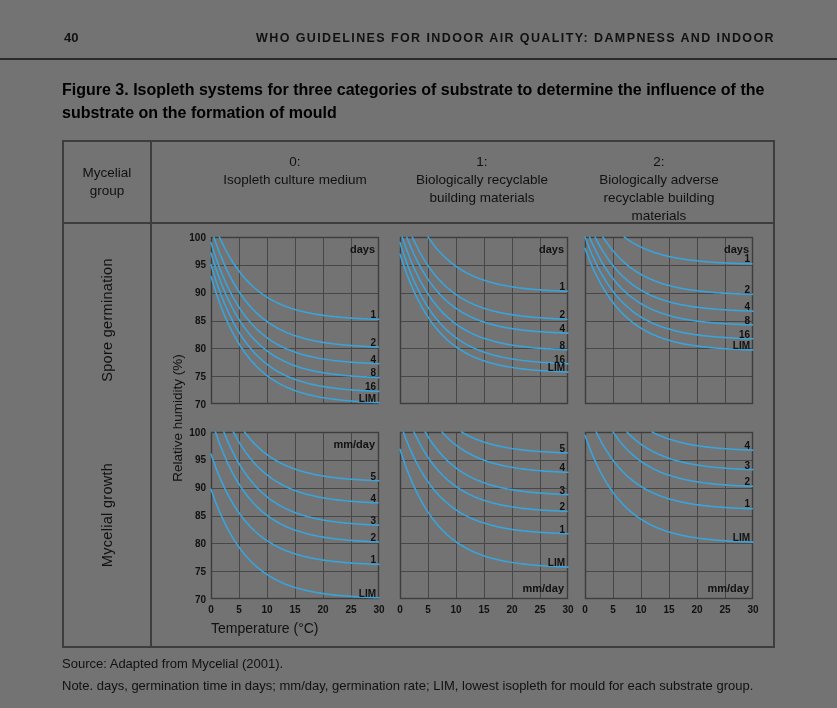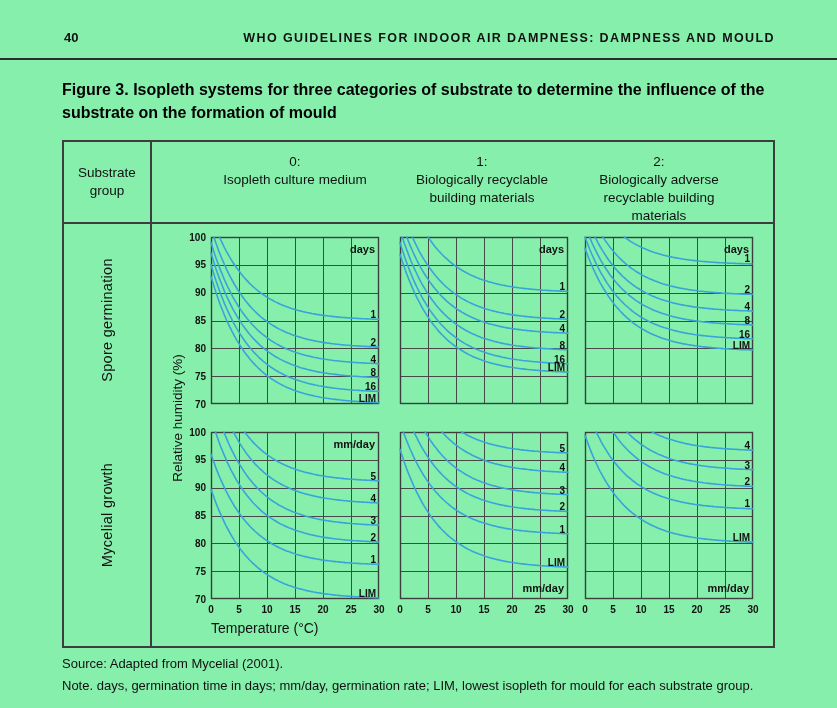--- a/index.html
+++ b/index.html
@@ -1,17 +1,17 @@
 <!DOCTYPE html>
 <html><head>
 <meta charset="utf-8">
 <style>
   html,body{margin:0;padding:0;background:#ffffff;}
   body{font-family:"Liberation Sans",sans-serif;color:#111;}
-  .page{position:relative;width:837px;height:708px;background:#86efac;overflow:hidden;}
+  .page{position:relative;width:837px;height:708px;background:#737373;overflow:hidden;}
 
   .page-number{position:absolute;left:64px;top:30px;font-size:13px;font-weight:bold;}
   .running-title{position:absolute;right:62px;top:31px;font-size:12.5px;font-weight:bold;letter-spacing:1.4px;white-space:nowrap;}
   .header-rule{position:absolute;left:0;top:58px;width:837px;height:2px;background:#2b2b2b;}
 
   .figure-title{position:absolute;left:62px;top:78px;width:715px;font-size:16px;font-weight:bold;line-height:1.45;color:#000;}
 
   .iso-table{position:absolute;left:62px;top:140px;width:713px;height:508px;border:2px solid #3d3d3d;box-sizing:border-box;}
   .vline{position:absolute;left:86px;top:0;bottom:0;width:2px;background:#3d3d3d;}
   .hline{position:absolute;left:0;right:0;top:80px;height:2px;background:#3d3d3d;}
@@ -34,30 +34,30 @@
   .source-line{position:absolute;left:62px;top:656px;font-size:13px;}
   .note-line{position:absolute;left:62px;top:678px;font-size:13px;}
   .ital{}
 </style>
 </head>
 <body>
 
 <div class="page">
 
   <div class="page-number">40</div>
-  <div class="running-title">WHO GUIDELINES FOR INDOOR AIR DAMPNESS: DAMPNESS AND MOULD</div>
+  <div class="running-title">WHO GUIDELINES FOR INDOOR AIR QUALITY: DAMPNESS AND INDOOR</div>
   <div class="header-rule"></div>
 
   <div class="figure-title">Figure 3. Isopleth systems for three categories of substrate to determine the influence of the substrate on the formation of mould</div>
 
   <div class="iso-table">
     <div class="vline"></div>
     <div class="hline"></div>
 
-    <div class="corner-cell">Substrate group</div>
+    <div class="corner-cell">Mycelial group</div>
 
     <div class="col-header" style="left:141px;">
       <span class="code">0:</span>
       <span>Isopleth culture medium</span>
     </div>
     <div class="col-header" style="left:328px;">
       <span class="code">1:</span>
       <span>Biologically recyclable building materials</span>
     </div>
     <div class="col-header" style="left:515px;width:160px;">

